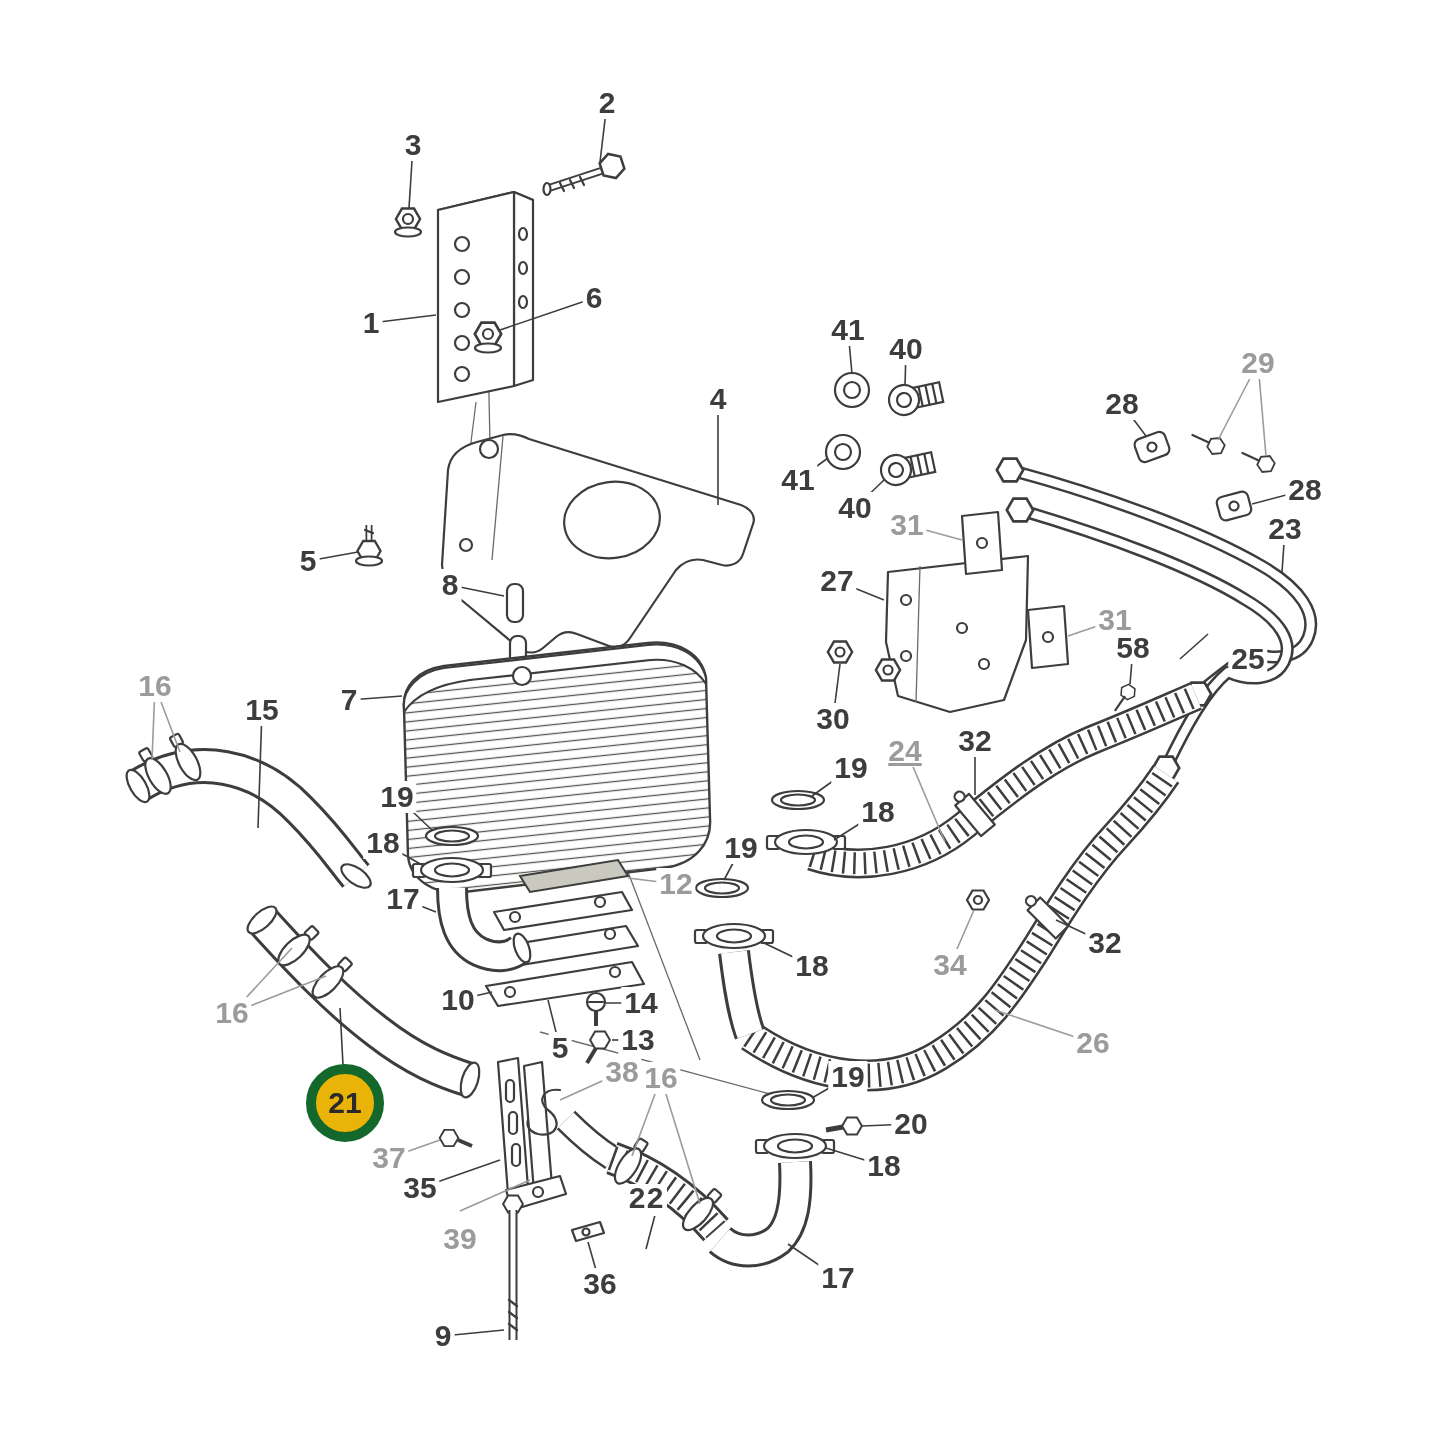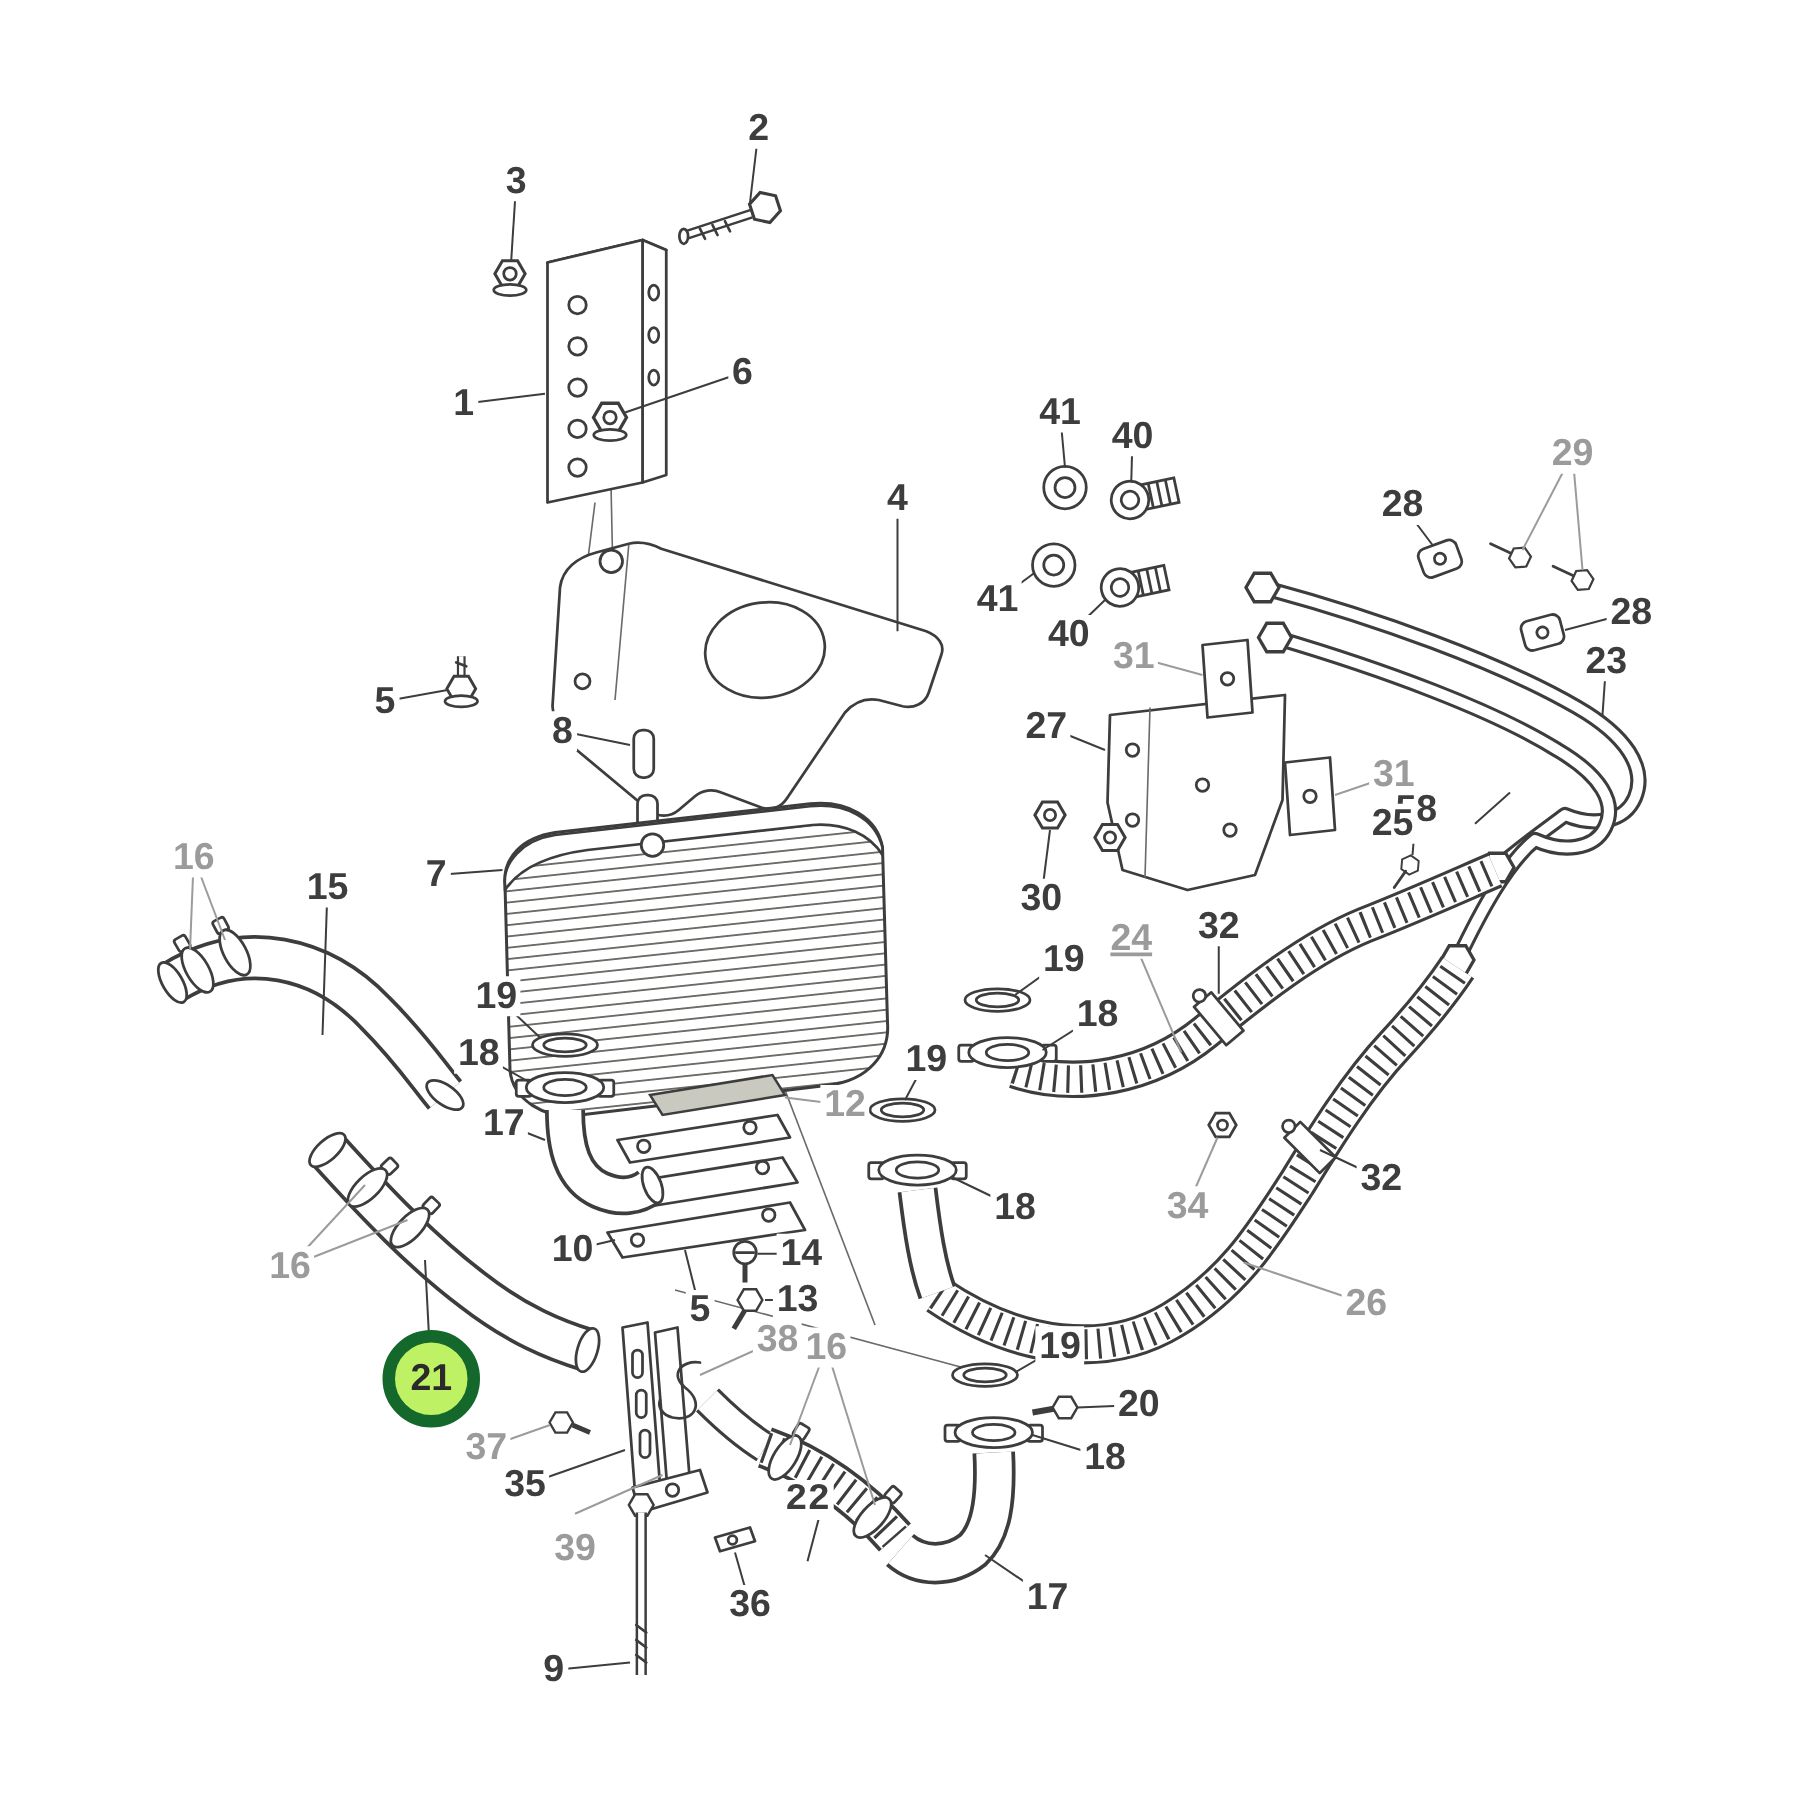--- a/index.html
+++ b/index.html
@@ -7,21 +7,21 @@
          font-family:"Liberation Sans", sans-serif;}
   .stage > svg{position:absolute;left:0;top:0;}
   #artwork{z-index:1;}
   #leader-layer{z-index:2;}
   #callout-layer{position:absolute;left:0;top:0;width:100%;height:100%;z-index:3;}
   .callout{position:absolute;transform:translate(-50%,-50%);font-weight:bold;font-size:30px;
            line-height:1;background:#ffffff;padding:1px 3px;letter-spacing:0;}
   .tone-dark{color:#3d3d3d;}
   .tone-gray{color:#9b9b9b;}
   .callout.highlighted{width:58px;height:58px;padding:0;border:10px solid #15682b;border-radius:50%;
-           display:flex;align-items:center;justify-content:center;color:#2a2a2a;background:#bef264;}
+           display:flex;align-items:center;justify-content:center;color:#2a2a2a;background:#eab308;}
   
   .ln{fill:none;stroke:#3d3d3d;stroke-width:2.2;stroke-linecap:round;stroke-linejoin:round;}
   .fw{fill:#ffffff;stroke:#3d3d3d;stroke-width:2.2;stroke-linejoin:round;}
   .thin{fill:none;stroke:#6a6a6a;stroke-width:1.3;}
   .gray-fill{fill:#c9c9c0;stroke:#3d3d3d;stroke-width:2;}
   .t-o{fill:none;stroke:#3d3d3d;stroke-linecap:butt;stroke-linejoin:round;}
   .t-i{fill:none;stroke:#ffffff;stroke-linecap:butt;stroke-linejoin:round;}
   .t-r{fill:none;stroke:#3d3d3d;stroke-linecap:butt;stroke-dasharray:2.5 8;}
 </style>
 </head>
@@ -391,21 +391,21 @@
       <div class="callout tone-dark" style="left: 798px; top: 480px;">41</div>
       <div class="callout tone-dark" style="left: 855px; top: 508px;">40</div>
       <div class="callout tone-dark" style="left: 1122px; top: 404px;">28</div>
       <div class="callout tone-gray" style="left: 1258px; top: 363px;">29</div>
       <div class="callout tone-dark" style="left: 1305px; top: 490px;">28</div>
       <div class="callout tone-dark" style="left: 1285px; top: 529px;">23</div>
       <div class="callout tone-gray" style="left: 907px; top: 525px;">31</div>
       <div class="callout tone-dark" style="left: 837px; top: 581px;">27</div>
       <div class="callout tone-gray" style="left: 1115px; top: 620px;">31</div>
       <div class="callout tone-dark" style="left: 1133px; top: 648px;">58</div>
-      <div class="callout tone-dark" style="left: 1114px; top: 659px;">25</div>
+      <div class="callout tone-dark" style="left: 1248px; top: 659px;">25</div>
       <div class="callout tone-dark" style="left: 308px; top: 561px;">5</div>
       <div class="callout tone-dark" style="left: 450px; top: 585px;">8</div>
       <div class="callout tone-dark" style="left: 349px; top: 700px;">7</div>
       <div class="callout tone-gray" style="left: 155px; top: 686px;">16</div>
       <div class="callout tone-dark" style="left: 262px; top: 710px;">15</div>
       <div class="callout tone-dark" style="left: 833px; top: 719px;">30</div>
       <div class="callout tone-gray" style="left: 905px; top: 751px; text-decoration: underline;">24</div>
       <div class="callout tone-dark" style="left: 975px; top: 741px;">32</div>
       <div class="callout tone-dark" style="left: 397px; top: 797px;">19</div>
       <div class="callout tone-dark" style="left: 383px; top: 843px;">18</div>

